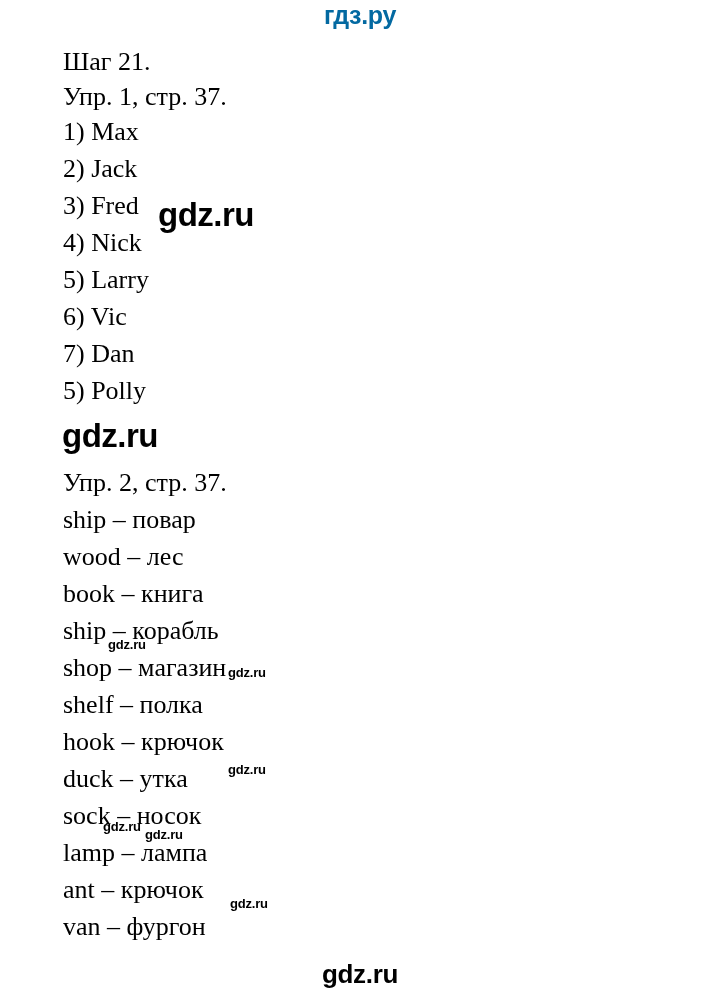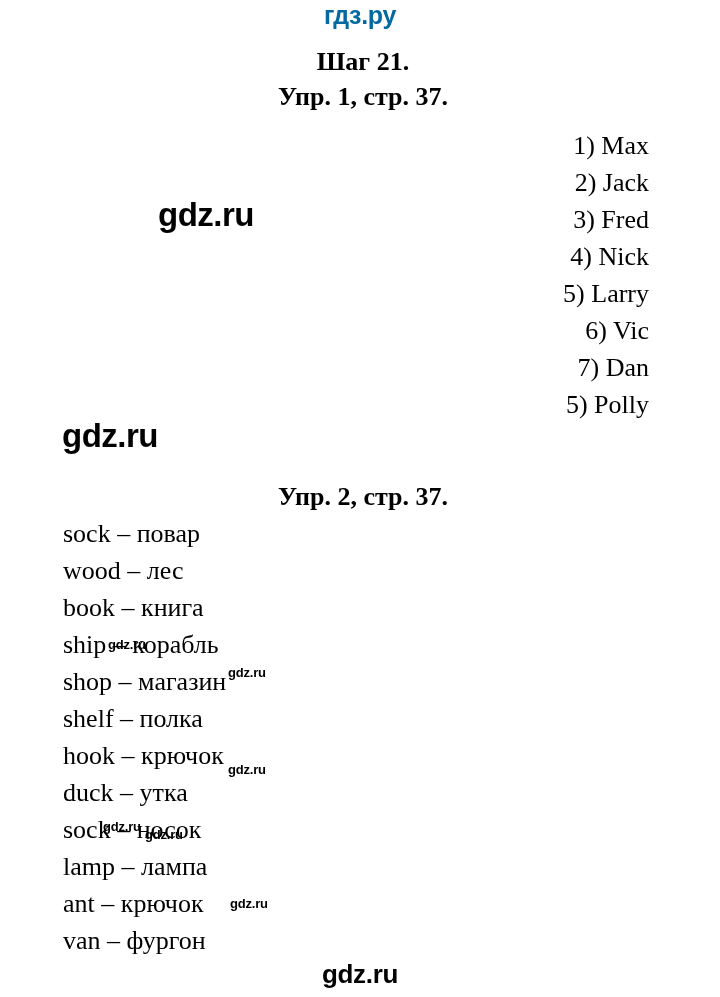--- a/index.html
+++ b/index.html
@@ -42,44 +42,42 @@
   
   .content {
     position: absolute;
     left: 63px;
     top: 45px;
     width: 600px;
   }
 
   .heading {
     font-family: "Liberation Serif", "DejaVu Serif", serif;
-    font-weight: bold;
+    font-weight: normal;
     font-size: 26px;
     line-height: 33px;
     margin: 0;
     white-space: pre;
-    text-align: center;
   }
   .heading.step {
     margin-bottom: 2px;
   }
 
   .answer-line {
     font-family: "Liberation Serif", "DejaVu Serif", serif;
     font-weight: normal;
     font-size: 26px;
     line-height: 37px;
     white-space: pre;
   }
 
   .list-ex1 {
-    margin: 14px;
+    margin: 0;
     padding: 0;
     list-style: none;
-    text-align: right;
   }
 
   .block-ex2-head {
     margin-top: 57px;
   }
 
   .list-ex2 {
     margin: 0;
     padding: 0;
     list-style: none;
@@ -147,21 +145,21 @@
       <li class="answer-line">4) Nick</li>
       <li class="answer-line">5) Larry</li>
       <li class="answer-line">6) Vic</li>
       <li class="answer-line">7) Dan</li>
       <li class="answer-line">5) Polly</li>
     </ul>
 
     <div class="heading block-ex2-head">Упр. 2, стр. 37.</div>
 
     <ul class="list-ex2">
-      <li class="answer-line">sock – повар</li>
+      <li class="answer-line">ship – повар</li>
       <li class="answer-line">wood – лес</li>
       <li class="answer-line">book – книга</li>
       <li class="answer-line">ship – корабль</li>
       <li class="answer-line">shop – магазин</li>
       <li class="answer-line">shelf – полка</li>
       <li class="answer-line">hook – крючок</li>
       <li class="answer-line">duck – утка</li>
       <li class="answer-line">sock – носок</li>
       <li class="answer-line">lamp – лампа</li>
       <li class="answer-line">ant – крючок</li>

